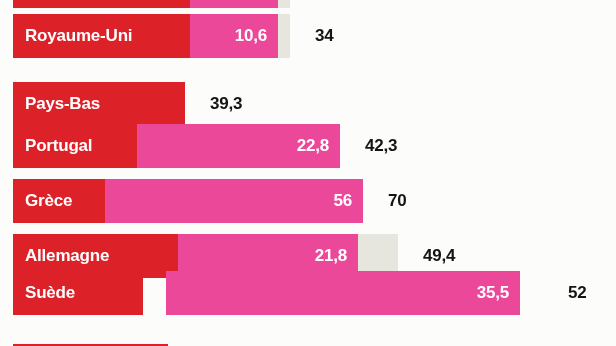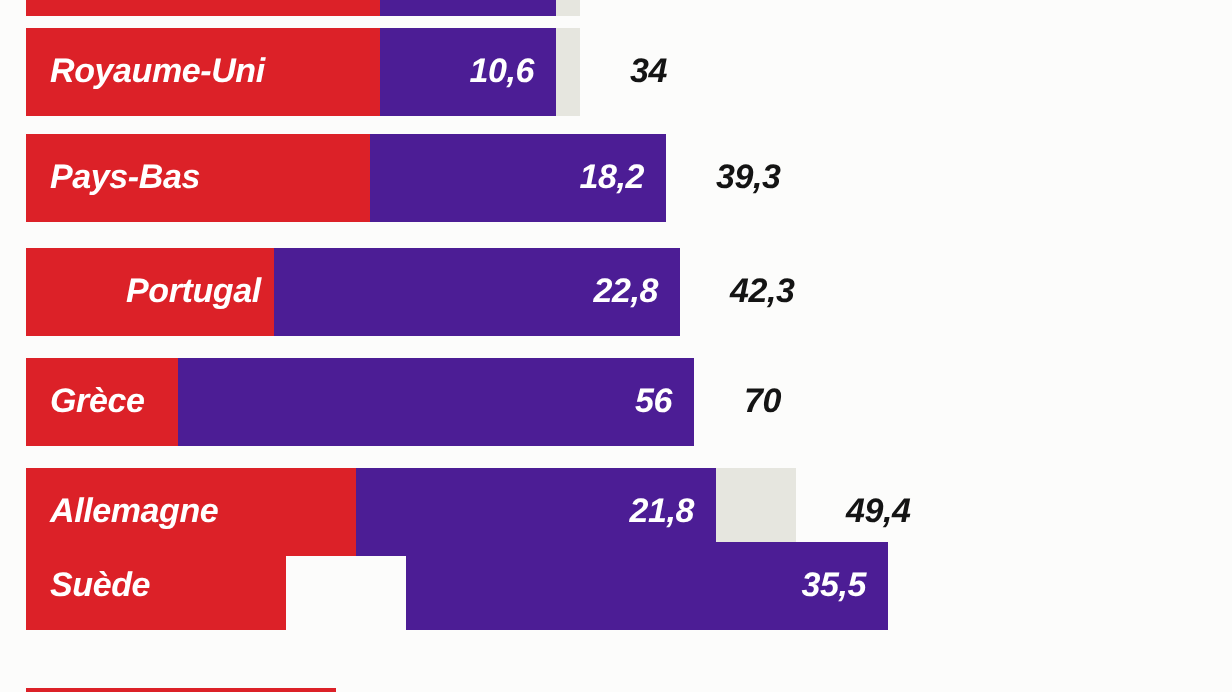--- a/index.html
+++ b/index.html
@@ -22,37 +22,36 @@
     width: 616px;
     height: 346px;
   }
 
   .row {
     position: absolute;
     left: 13px;
     height: 44px;
     display: flex;
     align-items: stretch;
-    font-style: italic;
   }
 
   .seg {
     position: relative;
     height: 100%;
     display: flex;
     align-items: center;
     box-sizing: border-box;
   }
 
   .seg-red {
     background: #dc2128;
   }
 
   .seg-gray {
-    background: #4c1d95;
+    background: #ec4899;
     justify-content: flex-end;
   }
 
   .seg-light {
     background: #e6e6df;
   }
 
   .cat-label {
     color: #ffffff;
     font-size: 17px;
@@ -95,40 +94,37 @@
     <div class="row" style="top: 14px;">
       <div class="seg seg-red" style="width: 177px;">
         <span class="cat-label">Royaume-Uni</span>
       </div>
       <div class="seg seg-gray" style="width: 88px;">
         <span class="inner-value">10,6</span>
       </div>
       <div class="seg seg-light" style="width: 12px;"></div>
       <span class="outer-value">34</span>
     </div>
-    <div class="row" style="top: 67px;">
+    <div class="row" style="top: 82px;">
       <div class="seg seg-red" style="width: 172px;">
         <span class="cat-label">Pays-Bas</span>
-      </div>
-      <div class="seg seg-gray" style="width: 148px;">
-        <span class="inner-value">18,2</span>
       </div>
       <span class="outer-value">39,3</span>
     </div>
     <div class="row" style="top: 124px;">
-      <div class="seg seg-red" style="width: 124px; padding-left: 38px;">
+      <div class="seg seg-red" style="width: 124px;">
         <span class="cat-label">Portugal</span>
       </div>
       <div class="seg seg-gray" style="width: 203px;">
         <span class="inner-value">22,8</span>
       </div>
       <span class="outer-value">42,3</span>
     </div>
     <div class="row" style="top: 179px;">
-      <div class="seg seg-red" style="width: 76px;">
+      <div class="seg seg-red" style="width: 92px;">
         <span class="cat-label">Grèce</span>
       </div>
       <div class="seg seg-gray" style="width: 258px;">
         <span class="inner-value">56</span>
       </div>
       <span class="outer-value">70</span>
     </div>
     <div class="row" style="top: 234px;">
       <div class="seg seg-red" style="width: 165px;">
         <span class="cat-label">Allemagne</span>
@@ -136,20 +132,21 @@
       <div class="seg seg-gray" style="width: 180px;">
         <span class="inner-value">21,8</span>
       </div>
       <div class="seg seg-light" style="width: 40px;"></div>
       <span class="outer-value">49,4</span>
     </div>
     <div class="row" style="top: 271px; gap: 23px;">
       <div class="seg seg-red" style="width: 130px;">
         <span class="cat-label">Suède</span>
       </div>
-      <div class="seg seg-gray" style="width: 241px; margin-left: 37px;">
+      <div class="seg seg-gray" style="width: 354px;">
         <span class="inner-value">35,5</span>
       </div>
+      <span class="outer-value">52</span>
     </div>
     <div class="row" style="top: 344px;">
       <div class="seg seg-red" style="width: 155px;"></div>
     </div>
   </div>
 
 </body></html>

